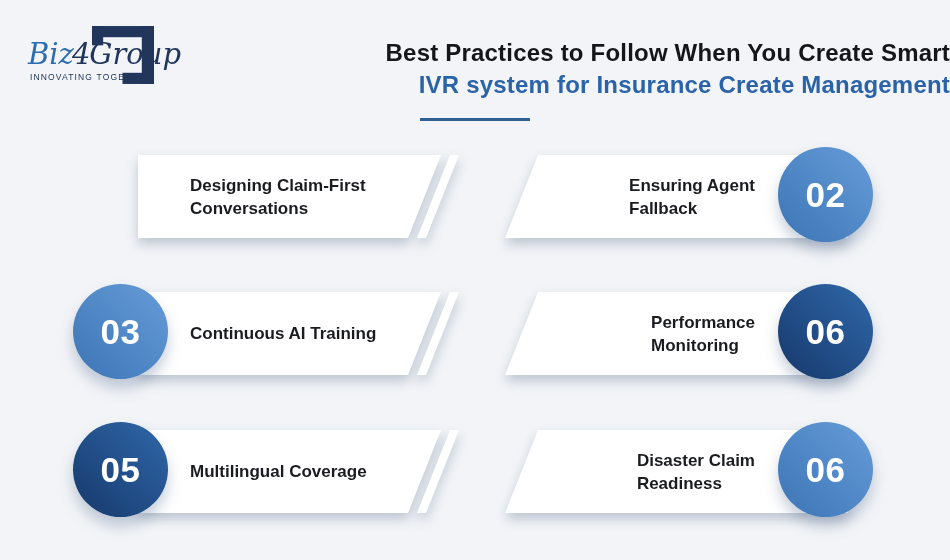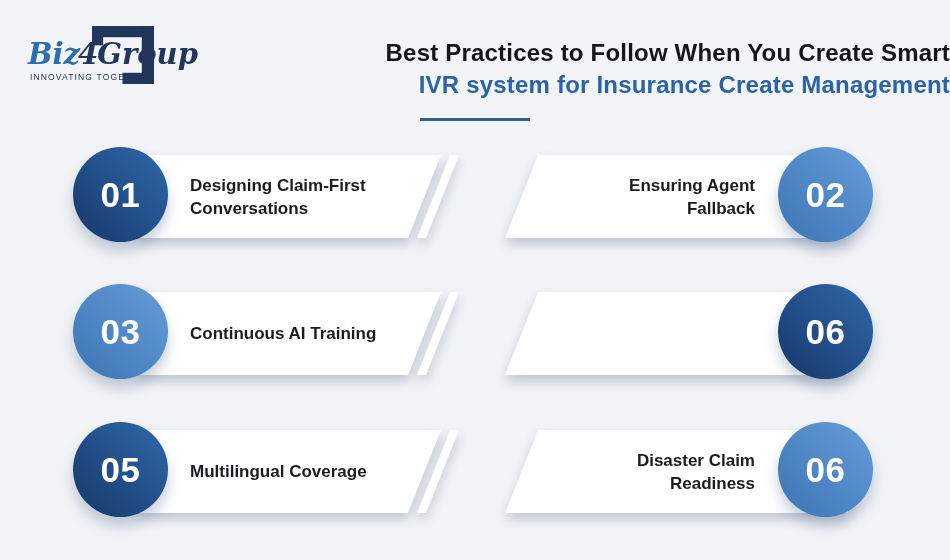--- a/index.html
+++ b/index.html
@@ -2,21 +2,21 @@
 <html style="--c-background: #f2f4f7; --c-text-dark: #15161a; --c-title-accent: #2b63a9; --c-divider: #2e6092; --c-label: #1b1c20; --c-logo-blue: #2e6cb0; --c-logo-navy: #22365c;"><head>
 <meta charset="utf-8">
 <style>
   html,body{margin:0;padding:0;}
   body{font-family:"Liberation Sans",sans-serif;}
   .canvas{position:relative;width:950px;height:560px;background:var(--c-background,#f2f4f7);overflow:hidden;}
 
   
   .logo{position:absolute;left:28px;top:16px;width:160px;height:84px;}
   .logo-mark{position:absolute;left:64px;top:10px;width:62px;height:58px;}
-  .logo-text{position:absolute;left:0;top:22px;font-family:"DejaVu Serif",serif;font-style:italic;font-weight:700;font-size:29px;line-height:32px;white-space:nowrap;}
+  .logo-text{position:absolute;left:0;top:22px;font-family:"DejaVu Serif",serif;font-style:italic;font-weight:400;font-size:29px;line-height:32px;white-space:nowrap;}
   .logo-text .biz{color:var(--c-logo-blue,#2e6cb0);}
   .logo-text .four{color:var(--c-logo-navy,#22365c);margin-left:-2px;}
   .logo-text .group{color:var(--c-logo-navy,#22365c);margin-left:-1px;}
   .tagline{position:absolute;left:2px;top:56px;font-size:8.5px;font-weight:400;letter-spacing:1.15px;color:var(--c-logo-navy,#22365c);white-space:nowrap;}
 
   
   .title{position:absolute;left:0;right:0;top:38px;text-align:right;}
   .title .t1{font-size:24px;font-weight:700;color:var(--c-text-dark,#15161a);letter-spacing:.2px;line-height:30px;}
   .title .t2{font-size:24px;font-weight:700;color:var(--c-title-accent,#2b63a9);letter-spacing:.2px;line-height:30px;margin-top:2px;}
   .title .divider{width:110px;height:3px;background:var(--c-divider,#2e6092);margin:18px auto 0;}
@@ -31,21 +31,21 @@
   .slash{clip-path:polygon(312px 0,321px 0,288px 100%,279px 100%);}
   .banner.right-shape{clip-path:polygon(33px 0,100% 0,100% 100%,0 100%);}
 
   .circle{position:absolute;top:0;width:95px;height:95px;border-radius:50%;display:flex;align-items:center;justify-content:center;box-shadow:0 9px 14px rgba(92,115,150,.35);}
   .circle.c-left{left:73px;}
   .circle.c-right{left:778px;}
   .circle .num{font-size:35px;font-weight:700;color:#ffffff;letter-spacing:.5px;}
 
   .label{position:absolute;top:8px;height:83px;display:flex;align-items:center;font-size:17px;font-weight:700;color:var(--c-label,#1b1c20);line-height:23px;white-space:pre-line;}
   .label.l-left{left:190px;width:240px;text-align:left;}
-  .label.l-right{right:195px;width:260px;justify-content:flex-end;text-align:right;}
+  .label.l-right{right:195px;width:260px;justify-content:flex-end;}
 </style>
 </head>
 <body>
 
 <div class="canvas">
 
   <div class="logo">
     <svg class="logo-mark" viewBox="0 0 61 57" aria-hidden="true">
       <rect x="0" y="0" width="11" height="19" fill="var(--c-logo-navy,#22365c)"></rect>
       <rect x="0" y="0" width="61" height="11" fill="var(--c-logo-navy,#22365c)"></rect>
@@ -62,23 +62,20 @@
     <div class="divider"></div>
   </div>
 
   <div class="step" style="top:147px;">
     <div class="banner-wrap bw-left">
       <div class="banner left-shape"></div>
       <div class="slash"></div>
     </div>
     <div class="label l-left">Designing Claim-First
 Conversations</div>
-    <div class="circle c-left" style="background: linear-gradient(to right top, rgb(22, 56, 107), rgb(48, 104, 170));">
-      <span class="num">01</span>
-    </div>
   </div>
 
   <div class="step" style="top:147px;">
     <div class="banner-wrap bw-right">
       <div class="banner right-shape"></div>
     </div>
     <div class="label l-right">Ensuring Agent
 Fallback</div>
     <div class="circle c-right" style="background: linear-gradient(to right top, rgb(61, 116, 181), rgb(101, 156, 216));">
       <span class="num">02</span>
@@ -93,20 +90,22 @@
     <div class="label l-left">Continuous AI Training</div>
     <div class="circle c-left" style="background: linear-gradient(to right top, rgb(61, 116, 181), rgb(101, 156, 216));">
       <span class="num">03</span>
     </div>
   </div>
 
   <div class="step" style="top:284px;">
     <div class="banner-wrap bw-right">
       <div class="banner right-shape"></div>
     </div>
+    <div class="label l-right">Performance
+Monitoring</div>
     <div class="circle c-right" style="background: linear-gradient(to right top, rgb(22, 56, 107), rgb(48, 104, 170));">
       <span class="num">06</span>
     </div>
   </div>
 
   <div class="step" style="top:422px;">
     <div class="banner-wrap bw-left">
       <div class="banner left-shape"></div>
       <div class="slash"></div>
     </div>

